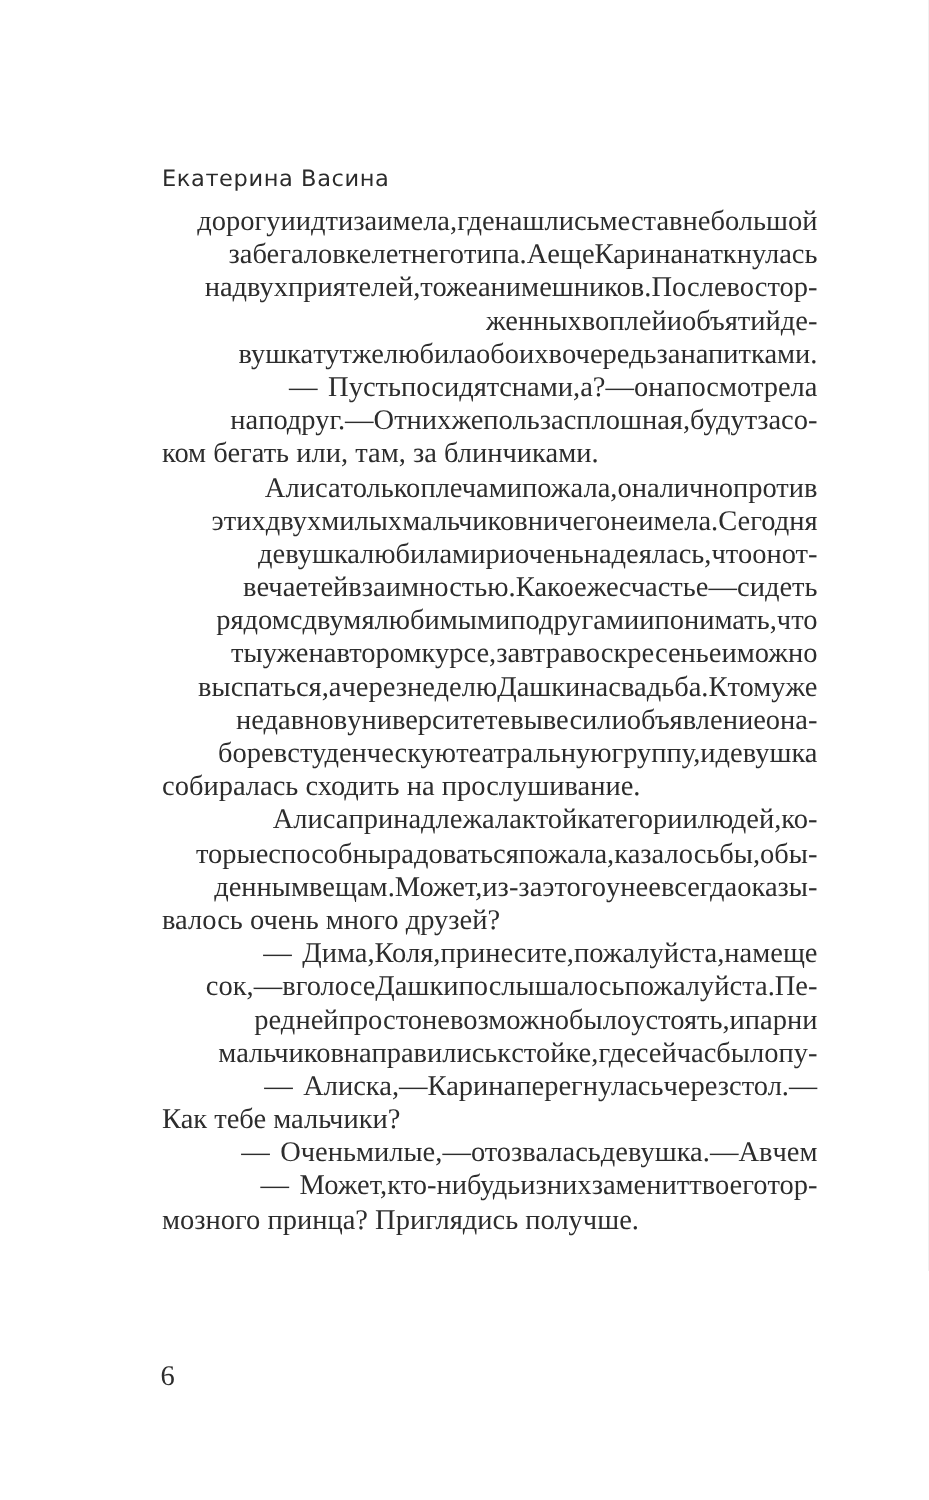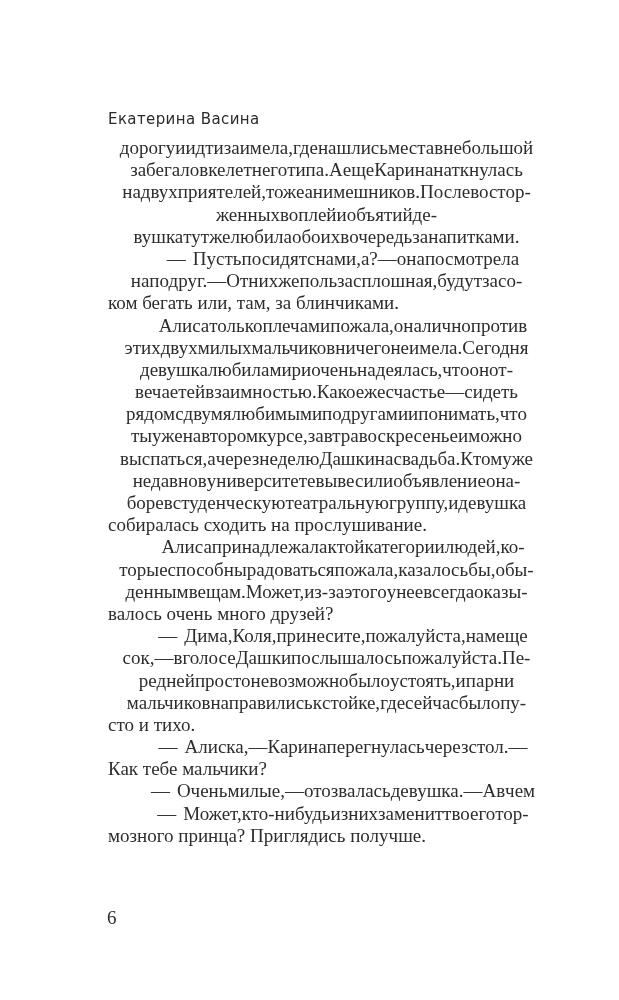--- a/index.html
+++ b/index.html
@@ -28,21 +28,21 @@
     left: 108px;
     top: 137px;
     width: 437px;
     font-size: 19px;
     color: #2d2d2d;
   }
   .line {
     height: 22.2px;
     line-height: 22.2px;
     display: flex;
-    justify-content: center;
+    justify-content: flex-end;
     overflow: hidden;
   }
   .line > span { flex: 0 0 auto; white-space: pre; }
   .line.plain {
     display: block;
     text-align: left;
     white-space: nowrap;
   }
   .line.indent { padding-left: 33px; }
   .dash-lead { margin-right: 7px; }
@@ -297,21 +297,20 @@
         <div class="line">
           <span>мальчиков</span>
           <span>направились</span>
           <span>к</span>
           <span>стойке,</span>
           <span>где</span>
           <span>сейчас</span>
           <span>было</span>
           <span>пу-</span>
         </div>
-        <div class="line plain">сто и тихо.</div>
       </div>
       <div class="paragraph">
         <div class="line indent">
           <span class="dash-lead">—</span>
           <span>Алиска,</span>
           <span>—</span>
           <span>Карина</span>
           <span>перегнулась</span>
           <span>через</span>
           <span>стол.</span>

